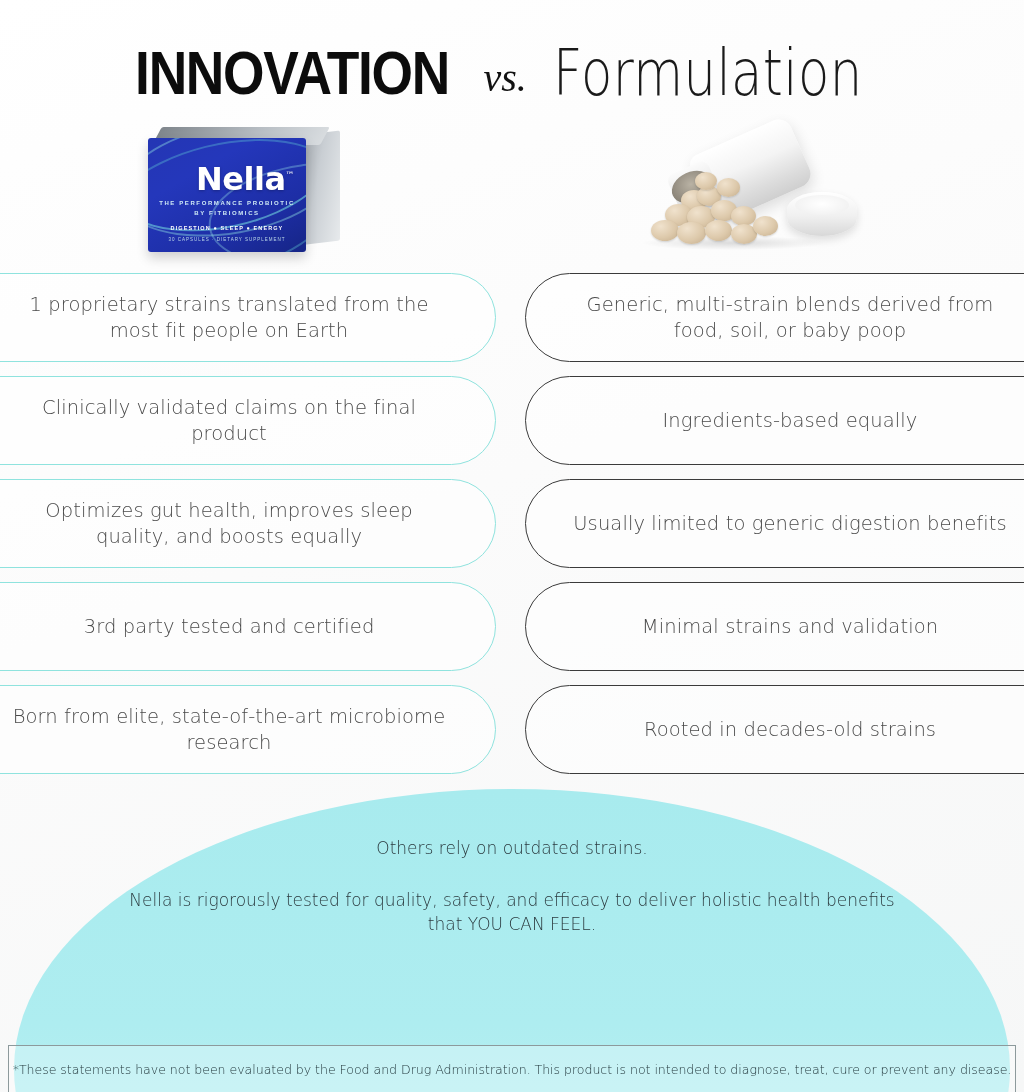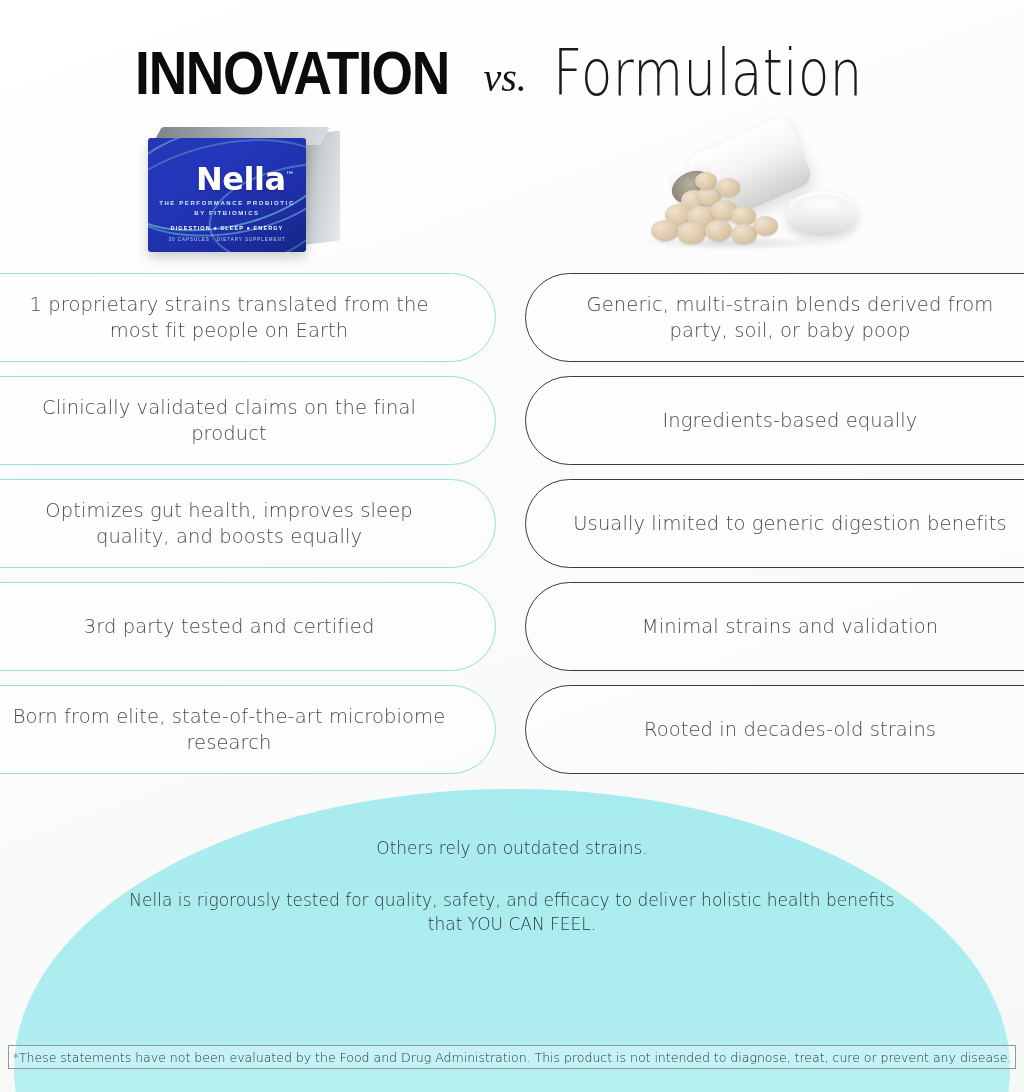--- a/index.html
+++ b/index.html
@@ -212,21 +212,21 @@
     font-weight:300;
     font-size:17px;
     line-height:1.42;
     color:#2b3a3f;
     margin-top:30px;
   }
 
   
   #disclaimer{
     position:absolute; left:8px; top:1045px;
-    width:1008px; height:24px;
+    width:1008px; height:48px;
     border:1px solid #8d9a9c;
     background:rgba(255,255,255,.28);
     display:flex; align-items:center; justify-content:center;
   }
   #disclaimer-text{
     font-family:"DejaVu Sans", sans-serif;
     font-weight:300;
     font-size:12.6px;
     color:#23383d;
     letter-spacing:-0.05px;
@@ -278,21 +278,21 @@
     <div class="tablet" style="left:118px;top:88px;width:25px;height:20px;"></div>
     <div class="tablet" style="left:60px;top:44px;width:22px;height:18px;"></div>
     <div class="tablet" style="left:82px;top:50px;width:23px;height:19px;"></div>
   </div>
 
   <div class="cmp-row" style="top:273px;">
     <div class="cmp-left" style="height:89px;">
       <span class="cmp-text">1 proprietary strains translated from the most fit people on Earth</span>
     </div>
     <div class="cmp-right" style="height:89px;">
-      <span class="cmp-text">Generic, multi-strain blends derived from party, soil, or baby poop</span>
+      <span class="cmp-text">Generic, multi-strain blends derived from food, soil, or baby poop</span>
     </div>
   </div>
 
   <div class="cmp-row" style="top:376px;">
     <div class="cmp-left" style="height:89px;">
       <span class="cmp-text">Clinically validated claims on the final product</span>
     </div>
     <div class="cmp-right" style="height:89px;">
       <span class="cmp-text">Ingredients-based equally</span>
     </div>

